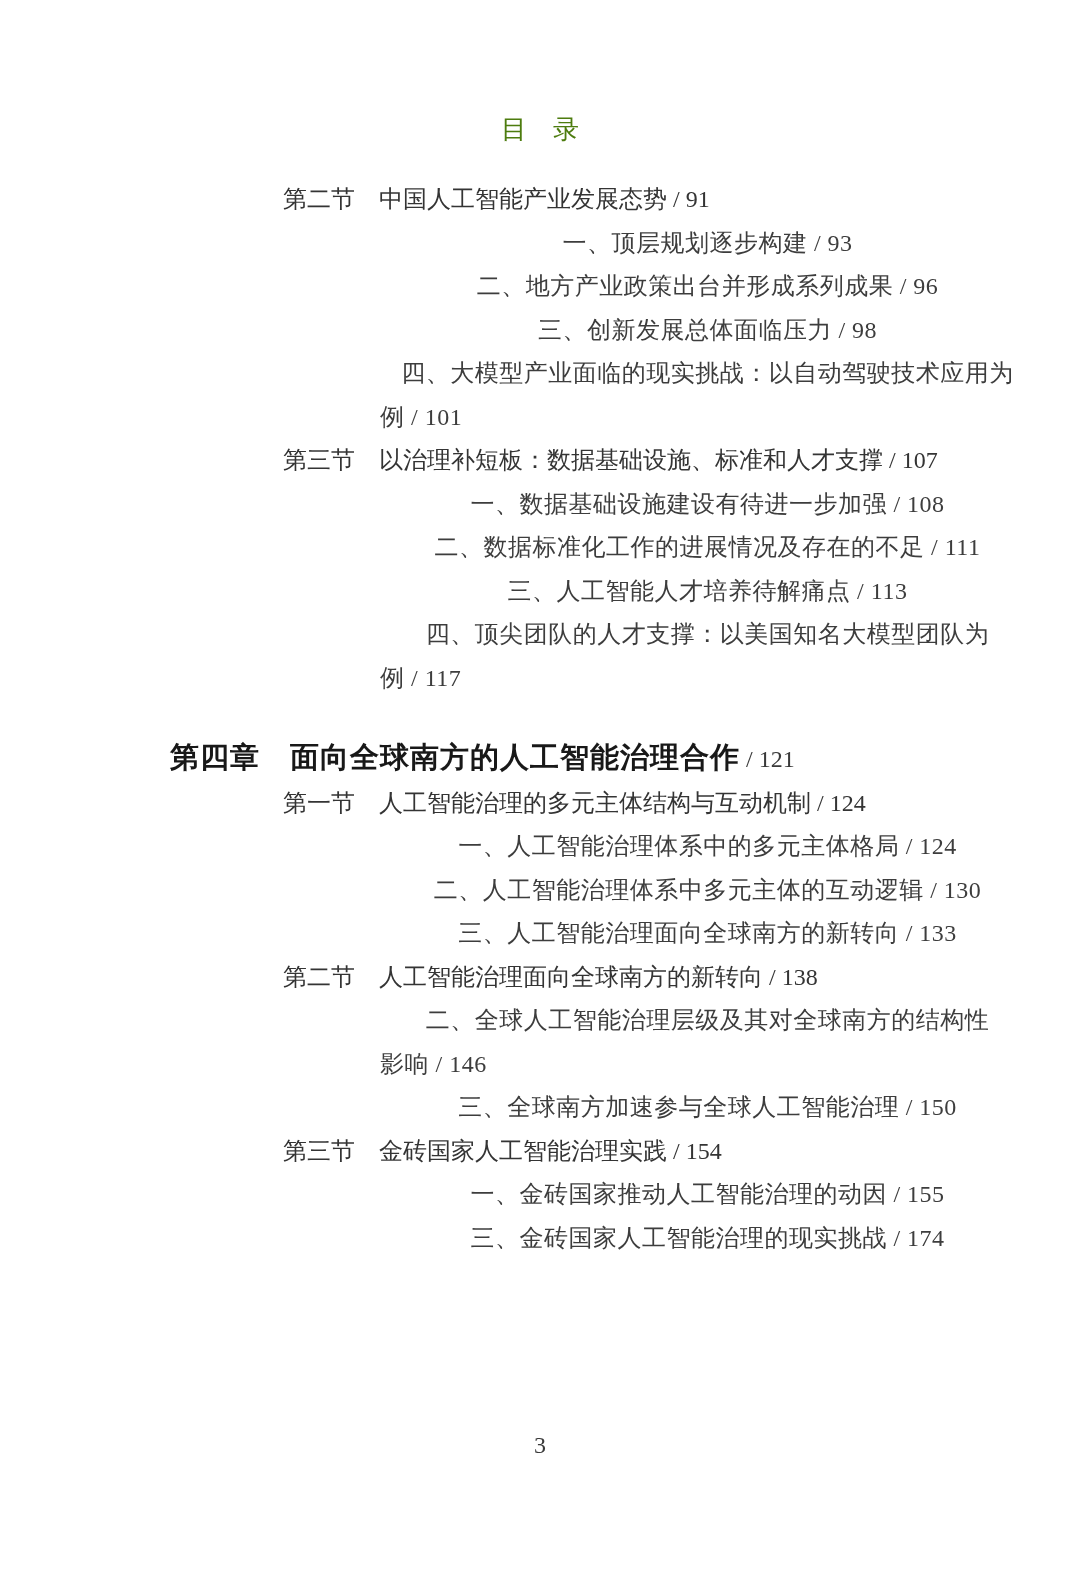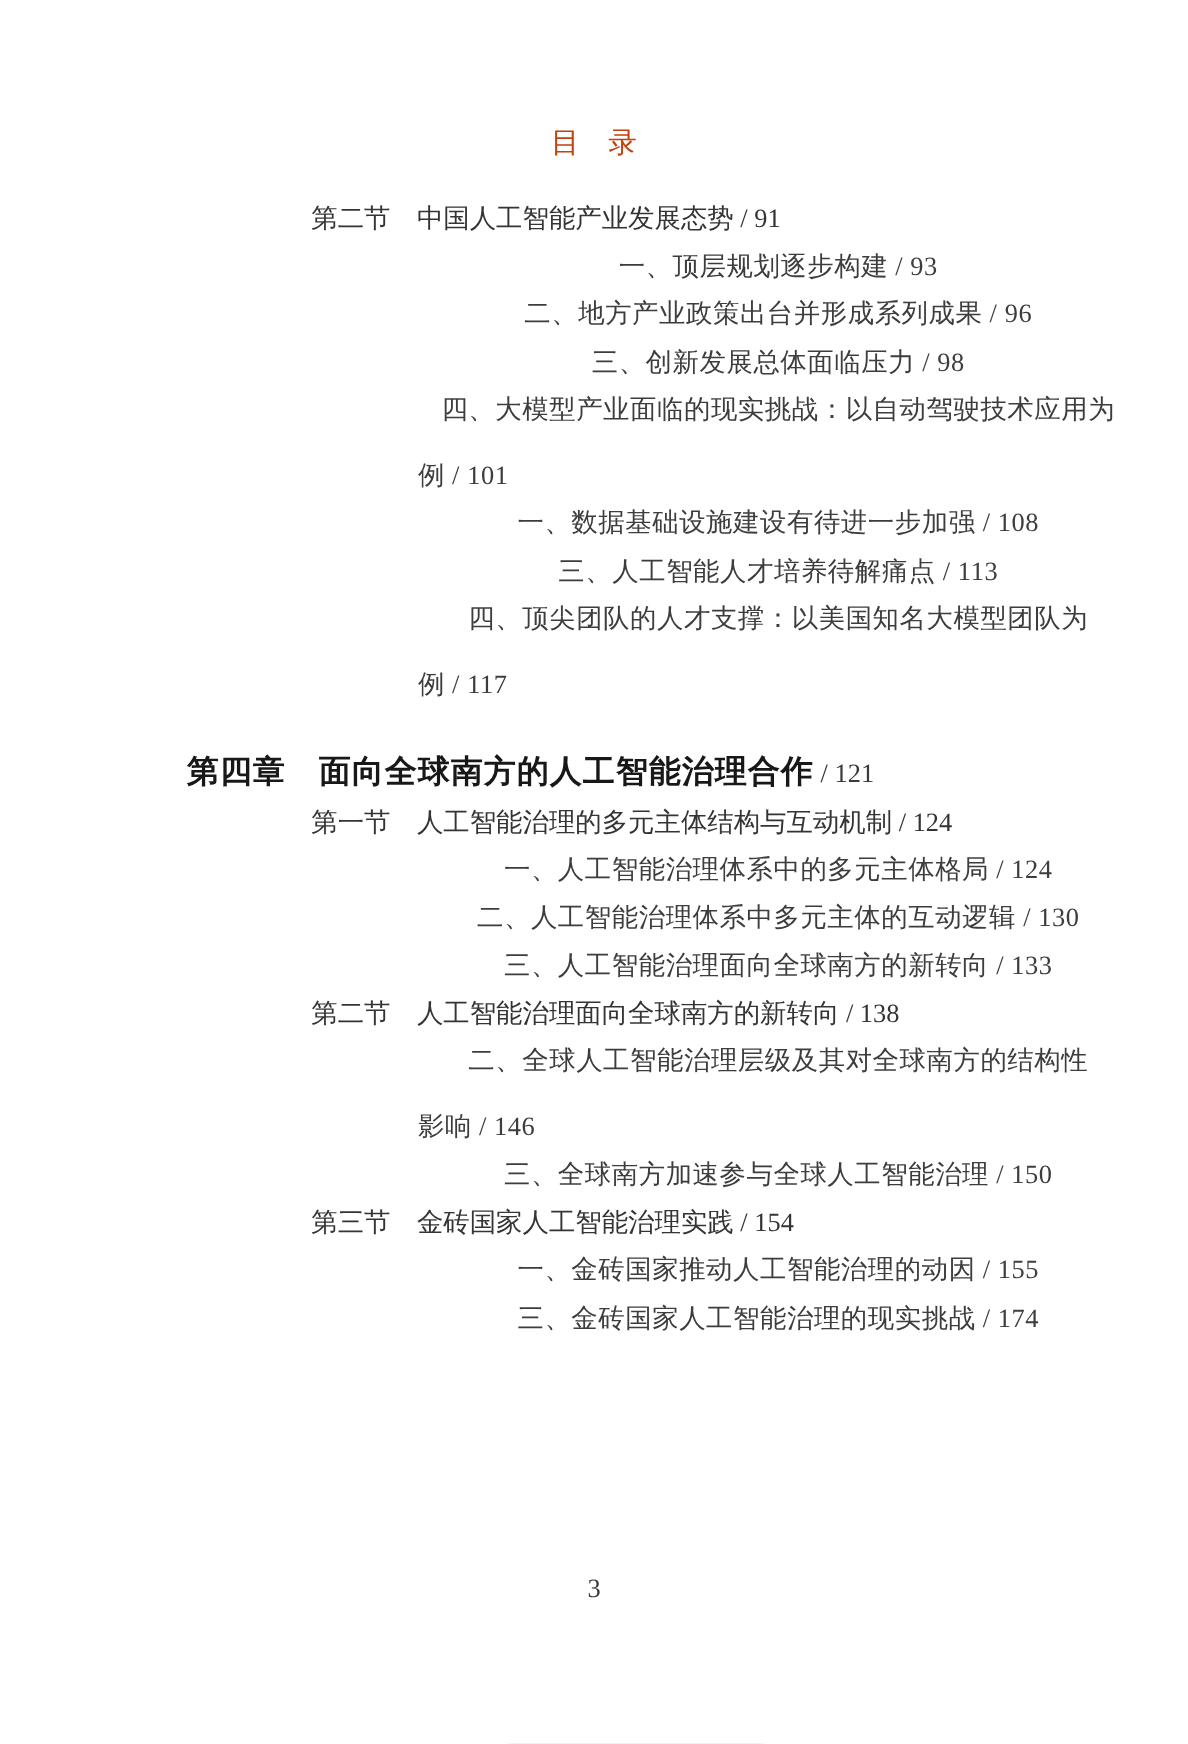--- a/index.html
+++ b/index.html
@@ -18,21 +18,21 @@
     color: #383838;
   }
   .doc-title {
     position: absolute;
     top: 112px;
     left: 0;
     width: 100%;
     text-align: center;
     font-size: 26px;
     line-height: 36px;
-    color: #c2410c;
+    color: #4d7c0f;
   }
   .toc {
     position: absolute;
     top: 178px;
     left: 0;
     width: 1080px;
   }
   .toc-row {
     line-height: 43.5px;
     font-size: 24px;
@@ -46,21 +46,20 @@
   .toc-row.sub {
     padding-left: 335px;
     color: #3d3d3d;
     letter-spacing: 0.5px;
     text-align: center;
   }
   .toc-row.cont {
     padding-left: 380px;
     color: #3d3d3d;
     letter-spacing: 0.5px;
-    margin-top: 16px;
   }
   .toc-row.chapter {
     padding-left: 170px;
     margin-top: 36px;
     font-size: 29px;
   }
   .toc-row.chapter .toc-label {
     font-family: "Liberation Sans", sans-serif;
     font-weight: bold;
     color: #181818;
@@ -98,23 +97,25 @@
   <div class="toc-row sub"><span class="toc-label">一、顶层规划逐步构建</span><span class="toc-sep"> / </span><span class="toc-page">93</span></div>
 
   <div class="toc-row sub"><span class="toc-label">二、地方产业政策出台并形成系列成果</span><span class="toc-sep"> / </span><span class="toc-page">96</span></div>
 
   <div class="toc-row sub"><span class="toc-label">三、创新发展总体面临压力</span><span class="toc-sep"> / </span><span class="toc-page">98</span></div>
 
   <div class="toc-row sub"><span class="toc-label">四、大模型产业面临的现实挑战：以自动驾驶技术应用为</span><span class="toc-sep"></span><span class="toc-page"></span></div>
 
   <div class="toc-row cont"><span class="toc-label">例</span><span class="toc-sep"> / </span><span class="toc-page">101</span></div>
 
+  <div class="toc-row section"><span class="toc-label">第三节　以治理补短板：数据基础设施、标准和人才支撑</span><span class="toc-sep"> / </span><span class="toc-page">107</span></div>
 
   <div class="toc-row sub"><span class="toc-label">一、数据基础设施建设有待进一步加强</span><span class="toc-sep"> / </span><span class="toc-page">108</span></div>
 
+  <div class="toc-row sub"><span class="toc-label">二、数据标准化工作的进展情况及存在的不足</span><span class="toc-sep"> / </span><span class="toc-page">111</span></div>
 
   <div class="toc-row sub"><span class="toc-label">三、人工智能人才培养待解痛点</span><span class="toc-sep"> / </span><span class="toc-page">113</span></div>
 
   <div class="toc-row sub"><span class="toc-label">四、顶尖团队的人才支撑：以美国知名大模型团队为</span><span class="toc-sep"></span><span class="toc-page"></span></div>
 
   <div class="toc-row cont"><span class="toc-label">例</span><span class="toc-sep"> / </span><span class="toc-page">117</span></div>
 
   <div class="toc-row chapter"><span class="toc-label">第四章　面向全球南方的人工智能治理合作</span><span class="toc-sep"> / </span><span class="toc-page">121</span></div>
 
   <div class="toc-row section"><span class="toc-label">第一节　人工智能治理的多元主体结构与互动机制</span><span class="toc-sep"> / </span><span class="toc-page">124</span></div>

